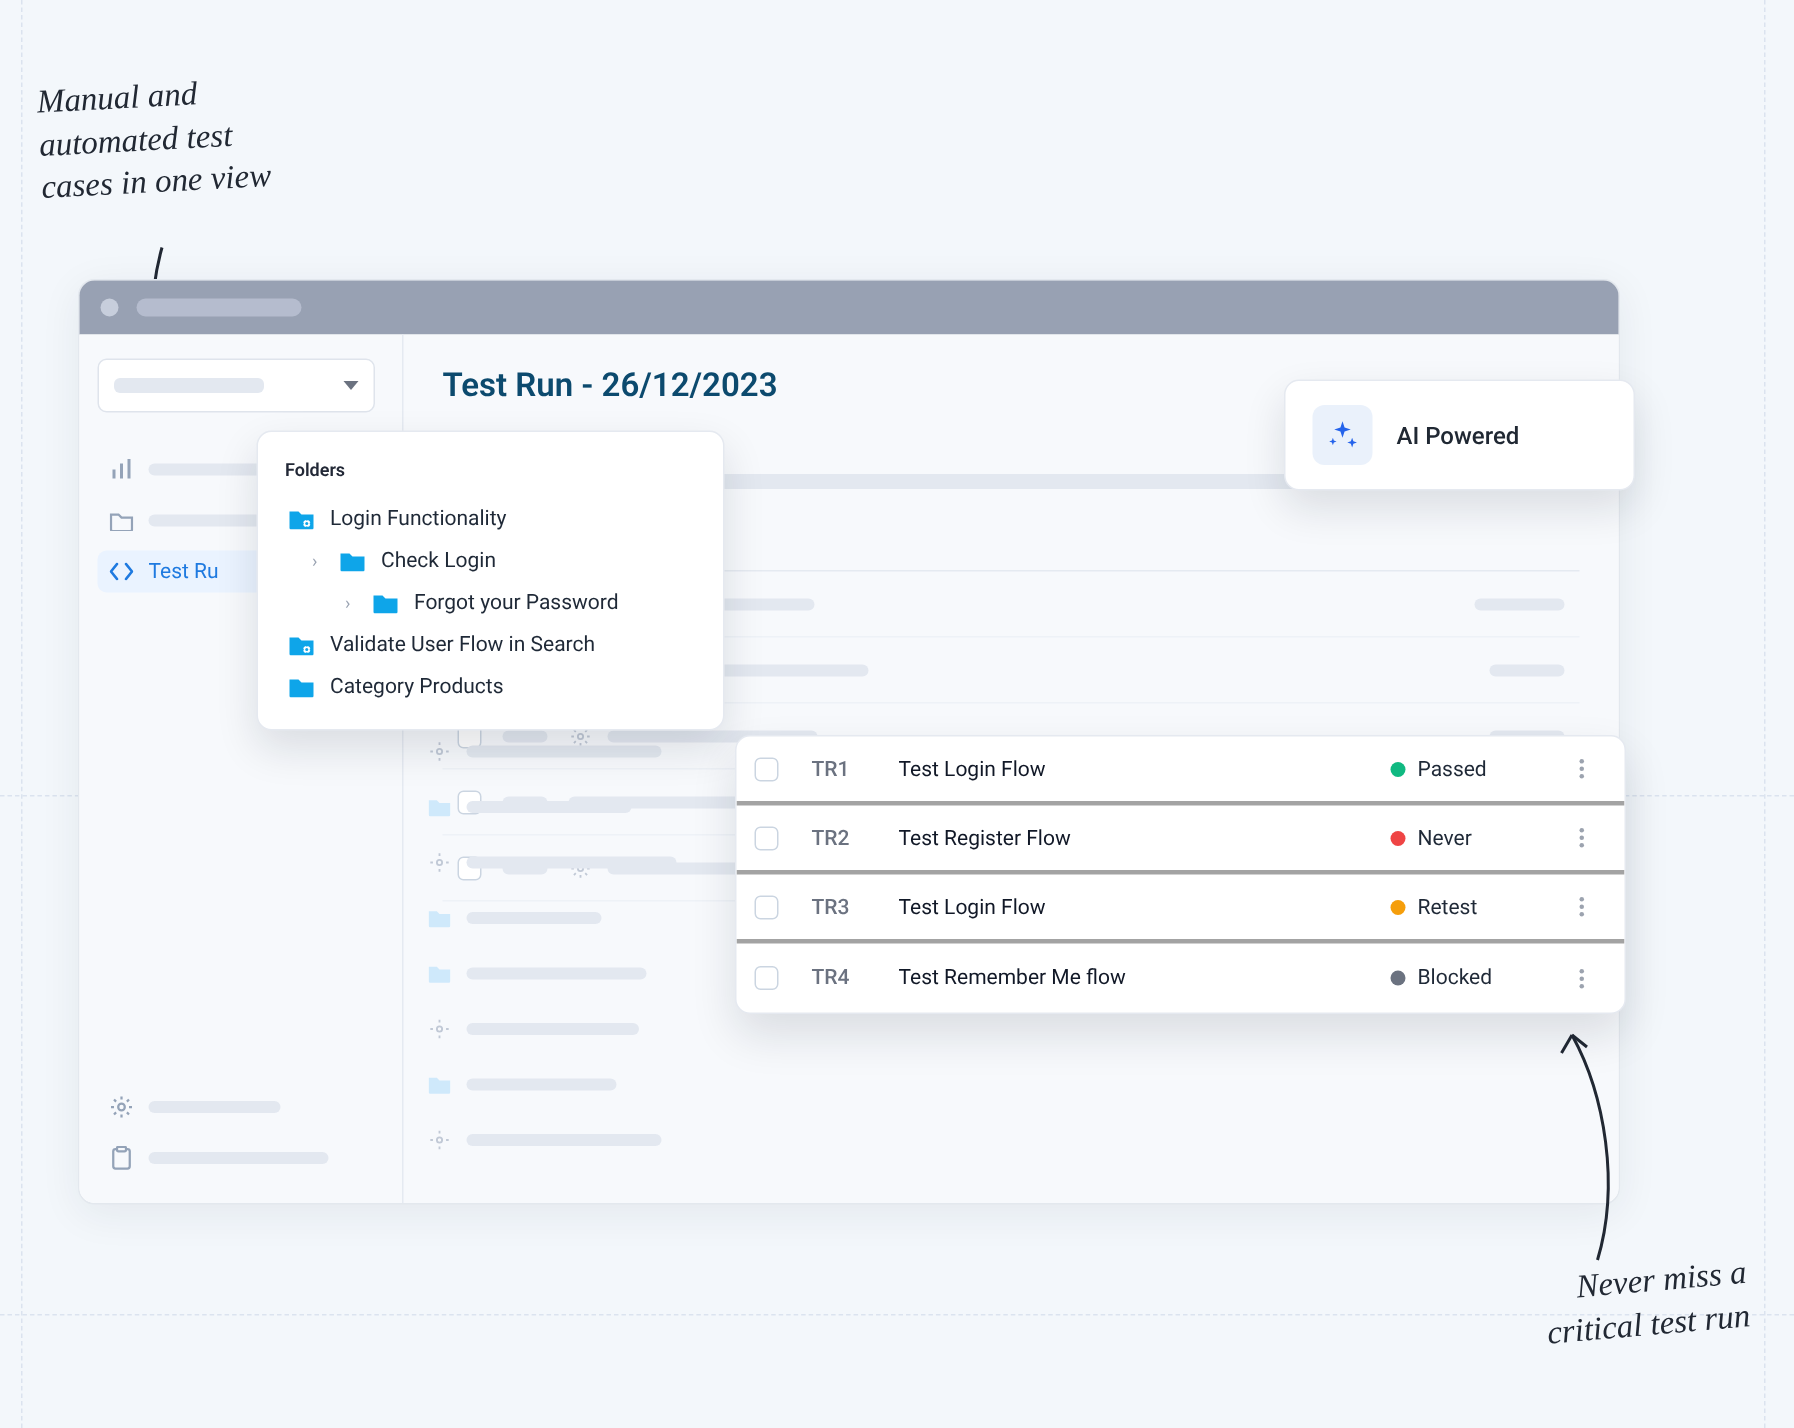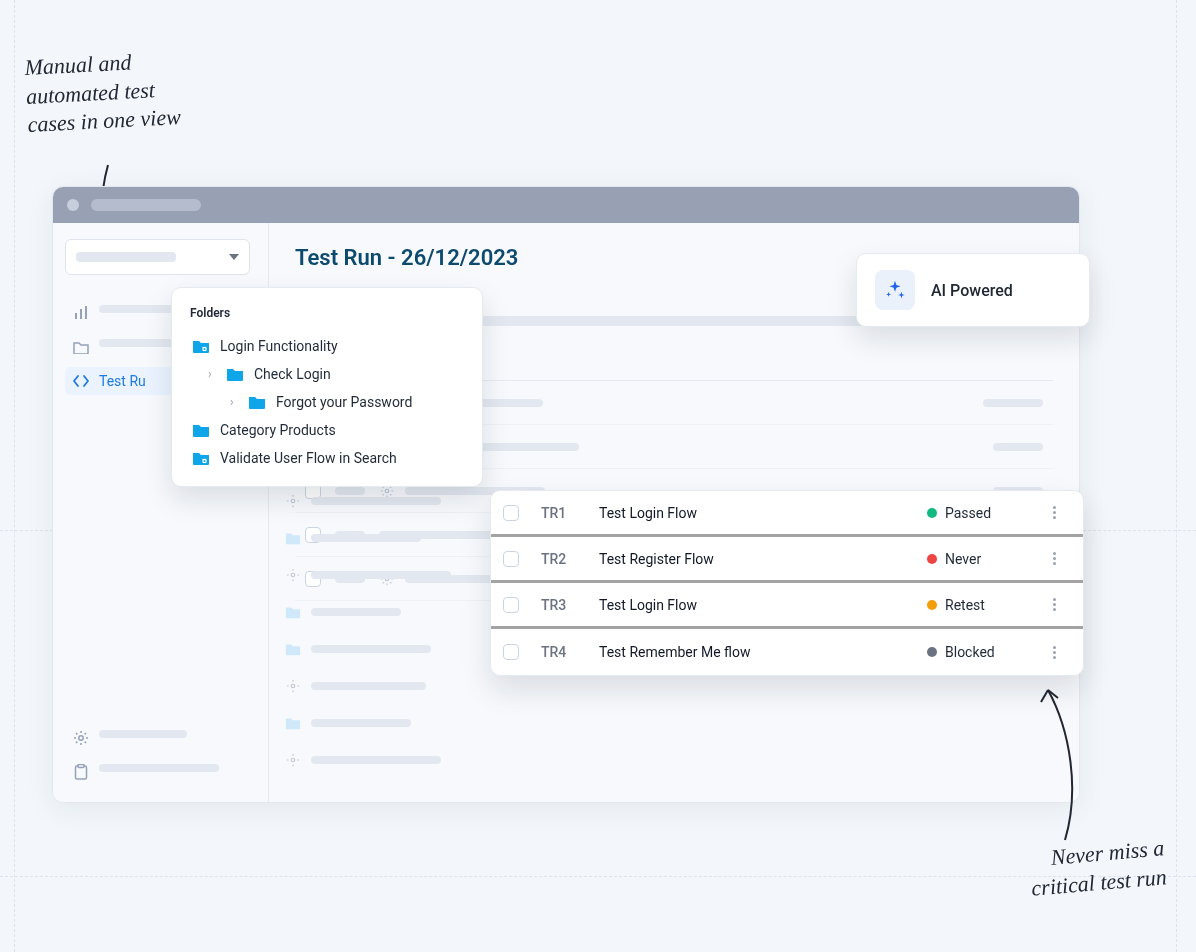--- a/index.html
+++ b/index.html
@@ -54,21 +54,21 @@
   .titlebar-pill { width:110px; height:12px; border-radius:6px; background:#b5bcce; }
 
   .app-body { position:absolute; top:36px; left:0; right:0; bottom:0; background:#f7f9fc; border-radius:0 0 10px 10px; }
 
   
   .sidebar { position:absolute; left:0; top:0; bottom:0; width:216px; border-right:1px solid #e5eaf1; padding:16px 12px; }
   .project-selector { width:185px; height:36px; border:1px solid #dfe4ec; border-radius:6px; background:#fff; display:flex; align-items:center; padding:0 10px; justify-content:space-between; }
   .skeleton { background:#e3e8f0; border-radius:4px; }
   .chevron-down { width:0;height:0;border-left:5px solid transparent;border-right:5px solid transparent;border-top:6px solid #6b7280; }
 
-  .nav-item { display:flex; align-items:flex-start; gap:10px; padding:6px 8px; margin-top:6px; border-radius:6px; color:#4b5563; font-size:14px; }
+  .nav-item { display:flex; align-items:center; gap:10px; padding:6px 8px; margin-top:6px; border-radius:6px; color:#4b5563; font-size:14px; }
   .nav-item.active { background:#eaf3ff; color:#1f7ae0; }
   .icon-16 { width:16px; height:16px; display:inline-flex; align-items:center; justify-content:center; }
 
   .sidebar-bottom { position:absolute; bottom:16px; left:12px; right:12px; }
 
   
   .main { position:absolute; left:216px; right:0; top:0; bottom:0; padding:22px 26px 0 26px; }
   .page-title { font-size:22px; font-weight:600; color:#0c4a6e; }
   .searchbar { margin-top:30px; height:42px; display:flex; align-items:center; gap:12px; padding:0 10px; }
   .search-icon { color:#9ca3af; }
@@ -391,34 +391,34 @@
           <svg width="18" height="14" viewBox="0 0 18 14">
             <path d="M1 2h6l2 2h8v9a1 1 0 0 1-1 1H2a1 1 0 0 1-1-1Z" fill="#0ea5e9"></path>
           </svg>
         </span>
         <span>Forgot your Password</span>
       </div>
       <div class="folder-row">
         <span class="folder-icon">
           <svg width="18" height="14" viewBox="0 0 18 14">
             <path d="M1 2h6l2 2h8v9a1 1 0 0 1-1 1H2a1 1 0 0 1-1-1Z" fill="#0ea5e9"></path>
+            <circle cx="12.5" cy="10" r="2.4" fill="#fff"></circle>
+            <circle cx="12.5" cy="10" r="1" fill="#0ea5e9"></circle>
+            <path d="M12.5 7v1M12.5 12v1M9.5 10h1M14.5 10h1" stroke="#0ea5e9" stroke-width="1"></path>
           </svg>
         </span>
-        <span>Category Products</span>
+        <span>Validate User Flow in Search</span>
       </div>
       <div class="folder-row">
         <span class="folder-icon">
           <svg width="18" height="14" viewBox="0 0 18 14">
             <path d="M1 2h6l2 2h8v9a1 1 0 0 1-1 1H2a1 1 0 0 1-1-1Z" fill="#0ea5e9"></path>
-            <circle cx="12.5" cy="10" r="2.4" fill="#fff"></circle>
-            <circle cx="12.5" cy="10" r="1" fill="#0ea5e9"></circle>
-            <path d="M12.5 7v1M12.5 12v1M9.5 10h1M14.5 10h1" stroke="#0ea5e9" stroke-width="1"></path>
           </svg>
         </span>
-        <span>Validate User Flow in Search</span>
+        <span>Category Products</span>
       </div>
     </div>
 </div>
 
 <div class="ai-card">
   <div class="ai-icon-box">
     <svg width="22" height="22" viewBox="0 0 24 24" fill="#2563eb">
         <path d="M12 2l1.5 4.5L18 8l-4.5 1.5L12 14l-1.5-4.5L6 8l4.5-1.5L12 2zM19 14l.9 2.6L22.5 17.5l-2.6.9L19 21l-.9-2.6L15.5 17.5l2.6-.9L19 14zM5 14l.7 2L7.7 16.7l-2 .7L5 19.4l-.7-2L2.3 16.7l2-.7L5 14z"></path>
       </svg>
   </div>

